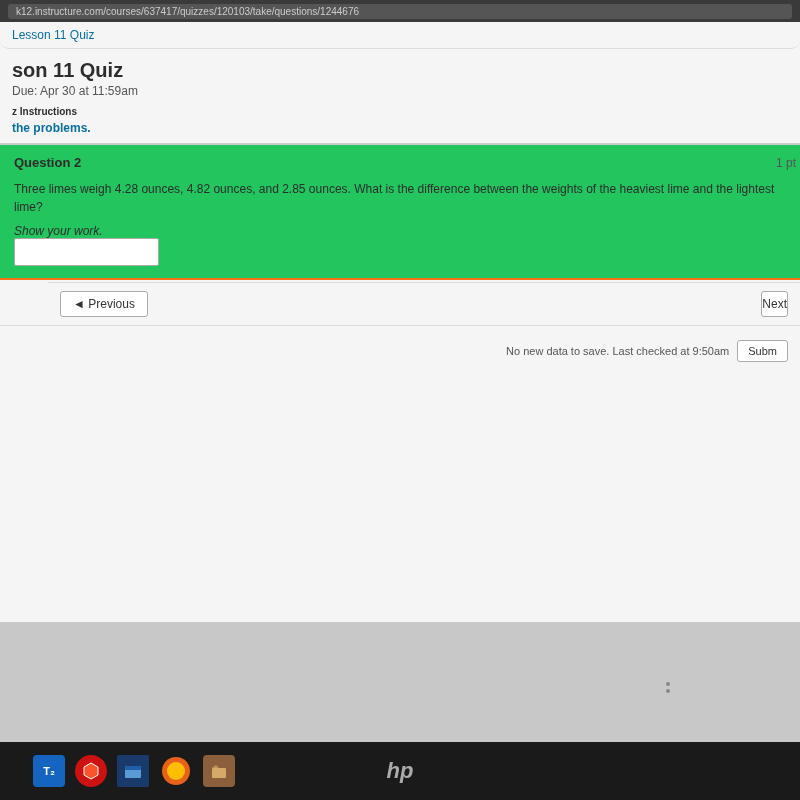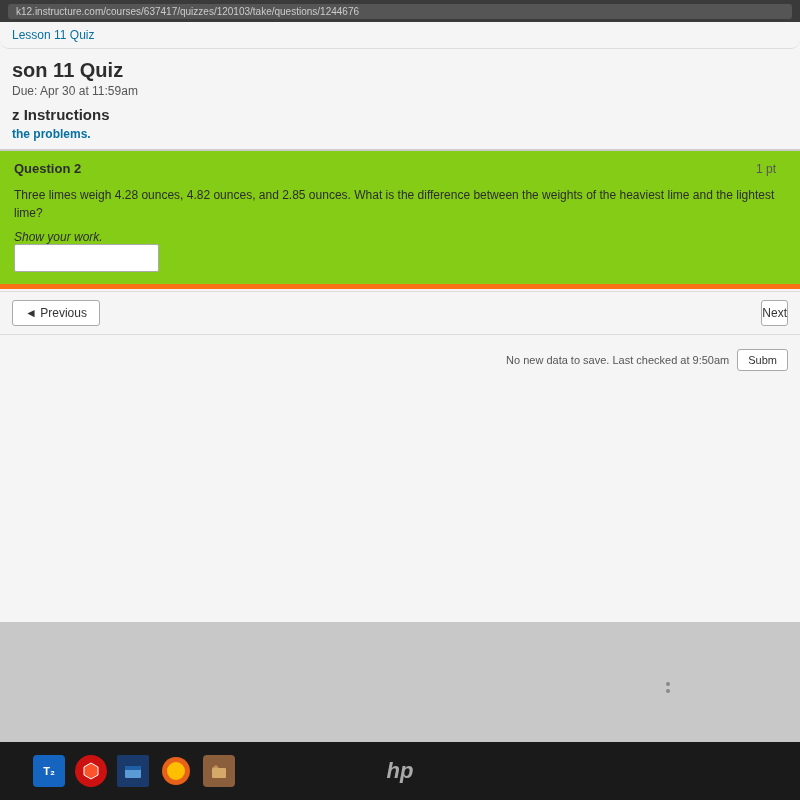--- a/index.html
+++ b/index.html
@@ -68,45 +68,45 @@
       color: #555;
       margin-top: 2px;
     }
 
     
     .instructions-section {
       padding: 4px 12px 8px 12px;
       background: #f5f5f5;
     }
     .instructions-title {
-      font-size: 15px;
+      font-size: 10px;
       font-weight: bold;
       color: #2d2d2d;
     }
     .instructions-text {
       font-size: 12px;
       color: #0770A2;
       margin-top: 4px;
       font-weight: 600;
     }
 
     
     .divider {
       border: none;
       border-top: 1px solid #ccc;
       margin: 0;
     }
 
     
     .question-block {
-      background: #84cc16;
+      background: #22c55e;
       margin: 0;
-      padding: 10px 24px 12px 14px;
+      padding: 10px 4px 12px 14px;
       border-top: 1px solid #ccc;
-      border-bottom: 5px solid #f97316;
+      border-bottom: 2px solid #f97316;
     }
     .question-header {
       display: flex;
       justify-content: space-between;
       align-items: center;
       margin-bottom: 10px;
     }
     .question-label {
       font-size: 13px;
       font-weight: bold;
@@ -142,20 +142,21 @@
 
     
     .nav-bar {
       background: #f5f5f5;
       display: flex;
       justify-content: space-between;
       align-items: center;
       padding: 8px 12px;
       border-top: 1px solid #ddd;
       margin-top: 2px;
+      margin-left: 48px;
     }
     .prev-btn {
       background: #fff;
       border: 1px solid #aaa;
       border-radius: 3px;
       padding: 5px 12px;
       font-size: 12px;
       color: #333;
       cursor: pointer;
       display: flex;

